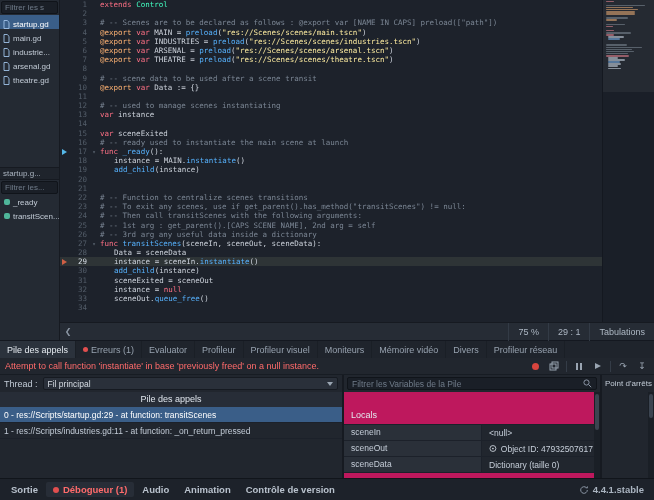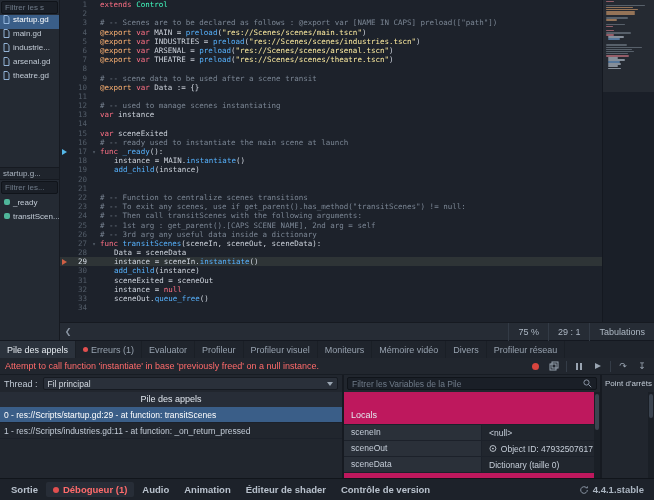--- a/index.html
+++ b/index.html
@@ -5,21 +5,21 @@
   * { box-sizing: border-box; margin: 0; padding: 0; }
   html,body { width:654px; height:500px; }
   body { font-family:"Liberation Sans", sans-serif; background:#21262e; color:#c6ced9; overflow:hidden; }
   .app { position:relative; width:654px; height:500px; display:flex; flex-direction:column; background:#21262e; overflow:hidden; }
 
   
   .top { height:340px; display:flex; min-height:0; }
   .sidebar { width:60px; flex:none; background:#242a33; border-right:1px solid #161a21; display:flex; flex-direction:column; font-size:8px; }
   .flt { height:13px; margin:1px; background:#1a1f27; border:1px solid #10141a; border-radius:2px; color:#707c8a; line-height:11px; padding:0 3px; white-space:nowrap; overflow:hidden; flex:none; }
   .script-list { height:152px; flex:none; overflow:hidden; }
-  .s-item { height:14px; display:flex; align-items:flex-start; gap:3px; padding:0 3px; color:#c2cbd6; white-space:nowrap; overflow:hidden; }
+  .s-item { height:14px; display:flex; align-items:flex-end; gap:3px; padding:0 3px; color:#c2cbd6; white-space:nowrap; overflow:hidden; }
   .s-item.sel { background:#3a5e88; color:#fff; }
   .panel-hdr { height:13px; flex:none; background:#1f242c; border-top:1px solid #161a21; border-bottom:1px solid #161a21; color:#aab4c0; line-height:12px; padding:0 3px; white-space:nowrap; overflow:hidden; }
   .m-item { height:14px; display:flex; align-items:center; gap:3px; padding:0 4px; color:#c2cbd6; white-space:nowrap; overflow:hidden; }
   .fn-ico { width:6px; height:6px; border-radius:2px; background:#4fb69a; flex:none; }
 
   .editor { flex:1; min-width:0; display:flex; flex-direction:column; background:#1d222b; position:relative; }
   .code { flex:1; position:relative; font-family:"DejaVu Sans Mono", monospace; font-size:7.5px; line-height:9.2px; overflow:hidden; }
   .cl { display:flex; height:9.2px; position:relative; white-space:pre; }
   .cl.exec { background:rgba(163,176,134,0.13); }
   .gut { width:30px; flex:none; text-align:right; color:#535d69; padding-right:3px; }
@@ -365,23 +365,20 @@
           <span class="bdot"></span>
           <span>Débogueur (1)</span>
         </div>
         <div class="bitem">
           <span>Audio</span>
         </div>
         <div class="bitem">
           <span>Animation</span>
         </div>
         <div class="bitem">
-          <span>Éditeur de shader</span>
-        </div>
-        <div class="bitem">
           <span>Contrôle de version</span>
         </div>
       </span>
     <span class="bsp"></span>
     <div class="ver">
       <svg width="10" height="10" viewBox="0 0 10 10">
           <path d="M8.3 5a3.3 3.3 0 1 1-1-2.35" fill="none" stroke="#8b96a5"></path>
           <path d="M8.8 0.9v2.3h-2.3z" fill="#8b96a5"></path>
         </svg>
       <span>4.4.1.stable</span>

